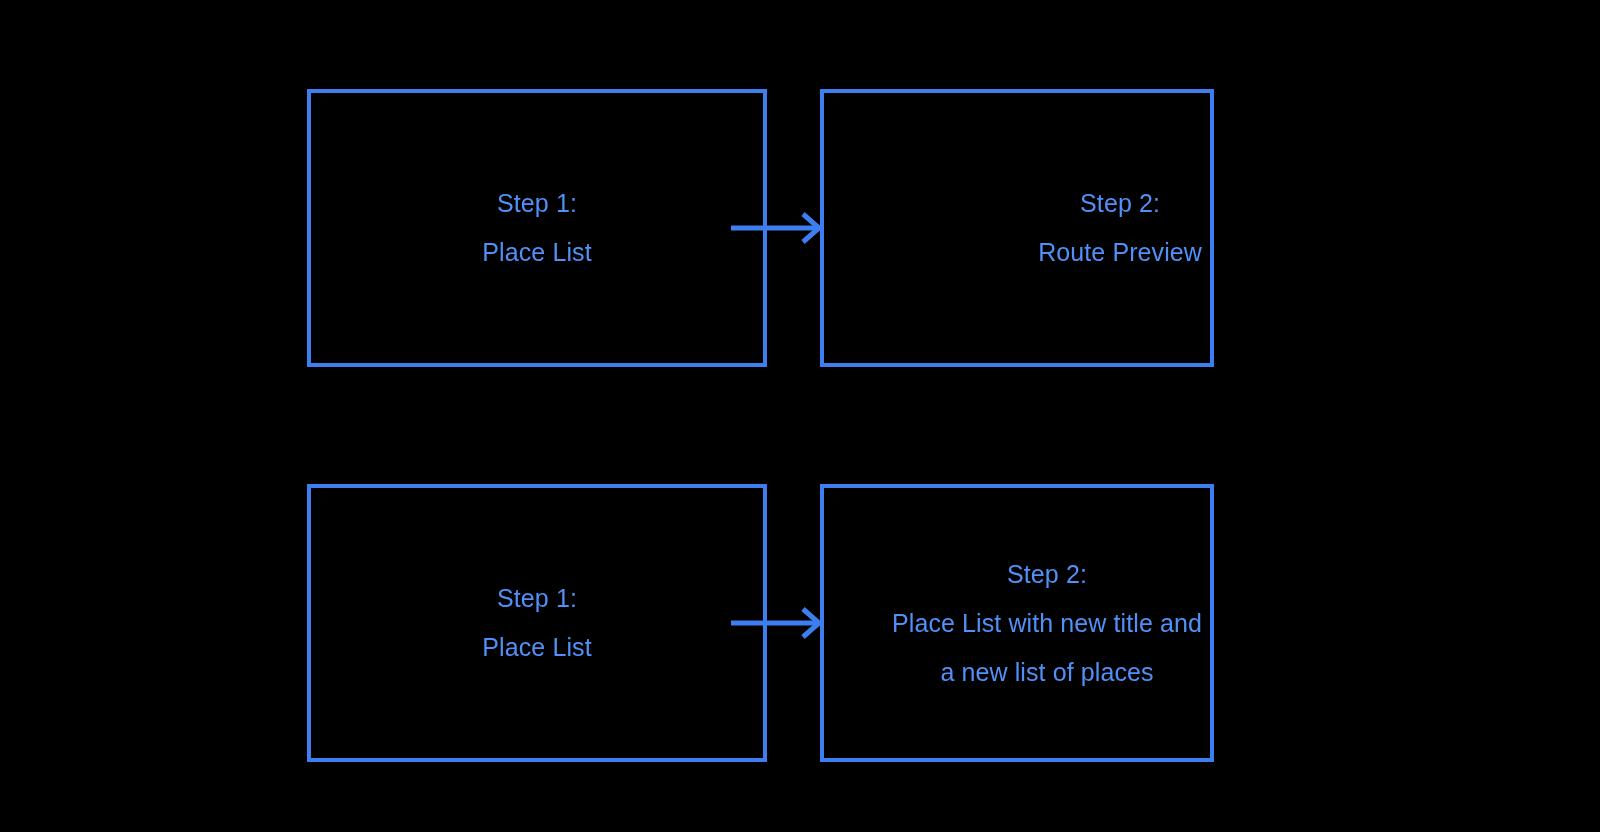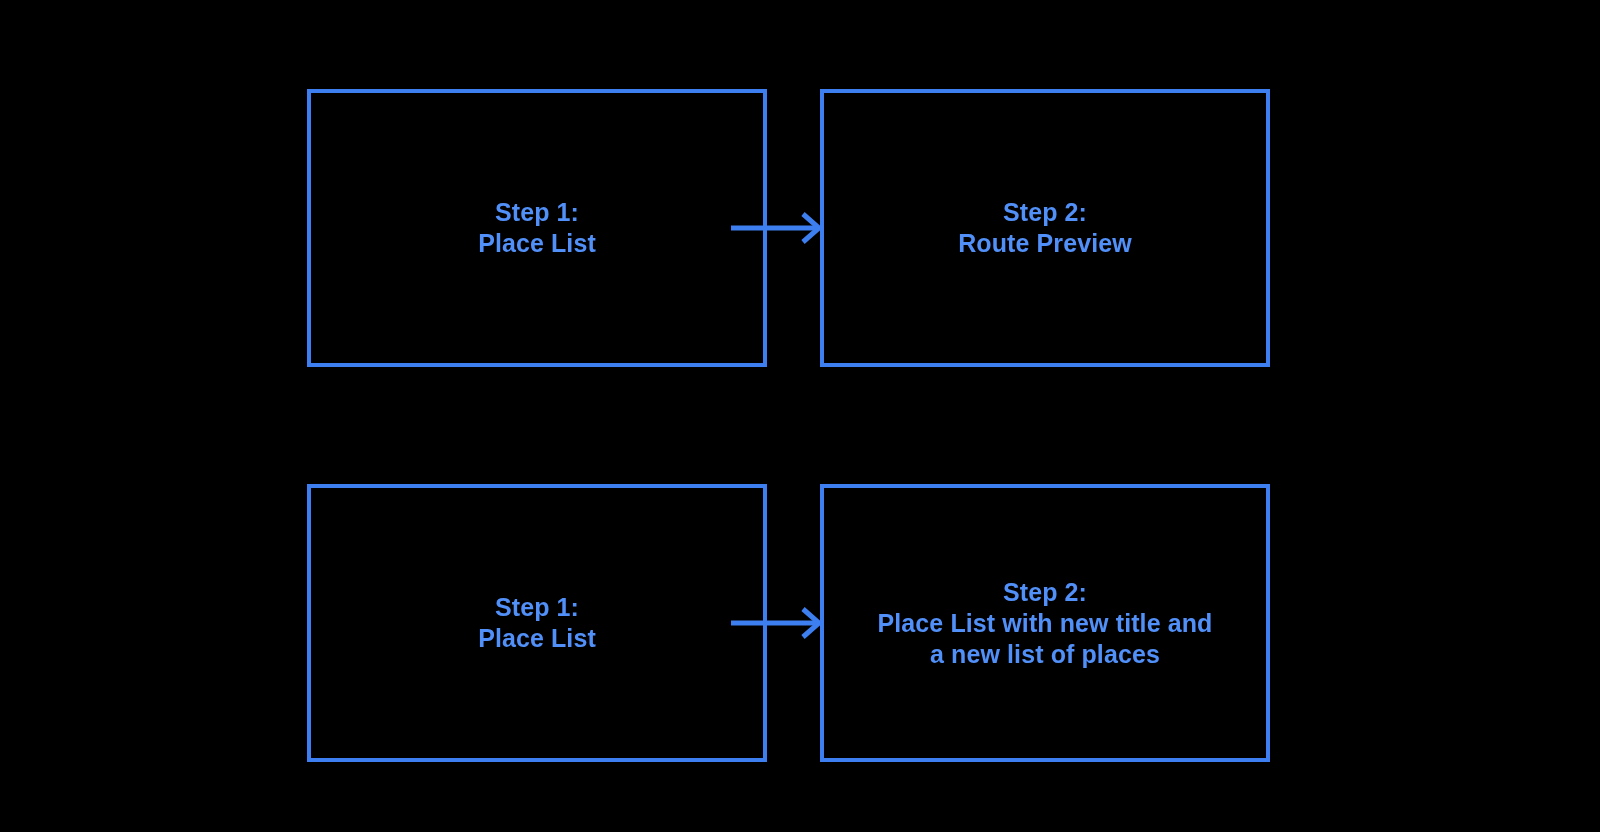--- a/index.html
+++ b/index.html
@@ -32,28 +32,28 @@
     top: 0;
     height: 278px;
     box-sizing: border-box;
     border: 4px solid #3d7ff0;
     background: #000000;
     display: flex;
     align-items: center;
     justify-content: center;
   }
   .box-left  { left: 307px; width: 460px; }
-  .box-right { left: 820px; width: 450px; }
+  .box-right { left: 820px; width: 394px; justify-content: flex-end; }
 
   .step-label {
     color: #5190f8;
     font-family: "Liberation Sans", sans-serif;
     font-size: 25px;
-    font-weight: bold;
-    line-height: 31px;
+    font-weight: normal;
+    line-height: 49px;
     text-align: center;
     letter-spacing: 0.1px;
     white-space: pre-line;
     padding: 0 8px;
   }
 
   
   .connector {
     position: absolute;
     top: 122px;

